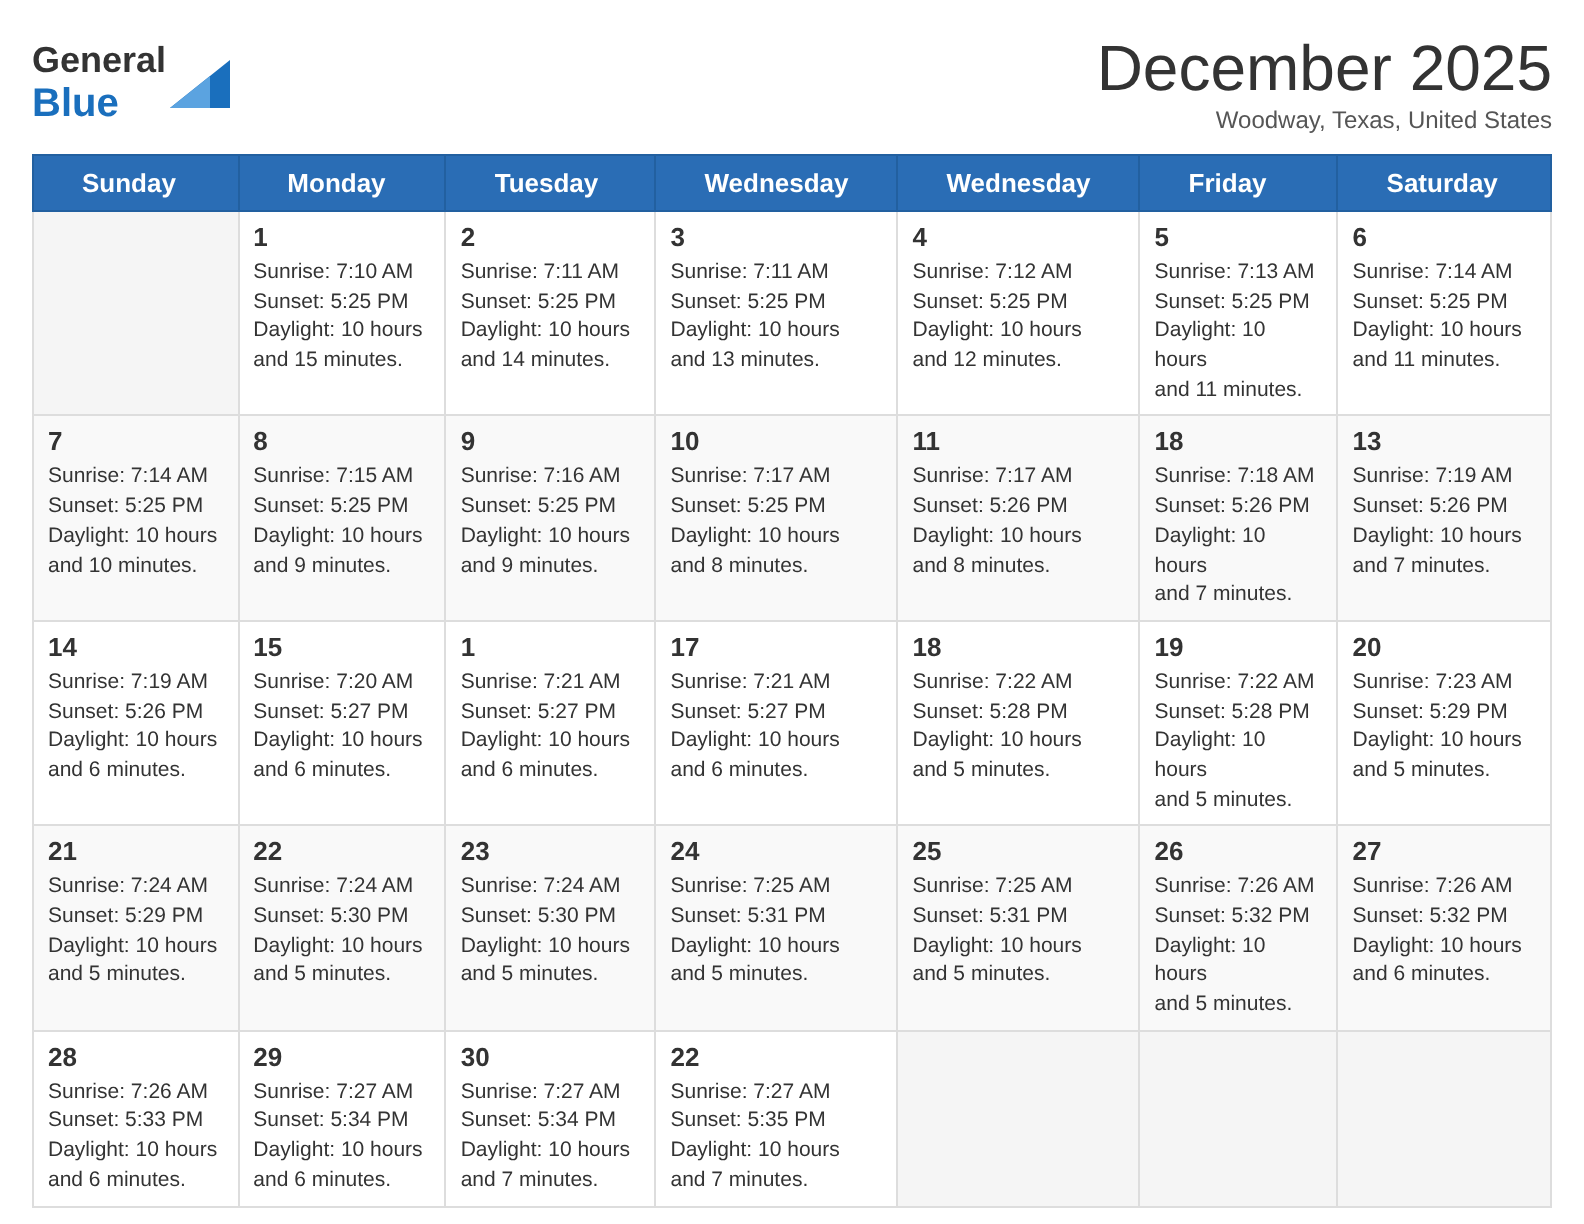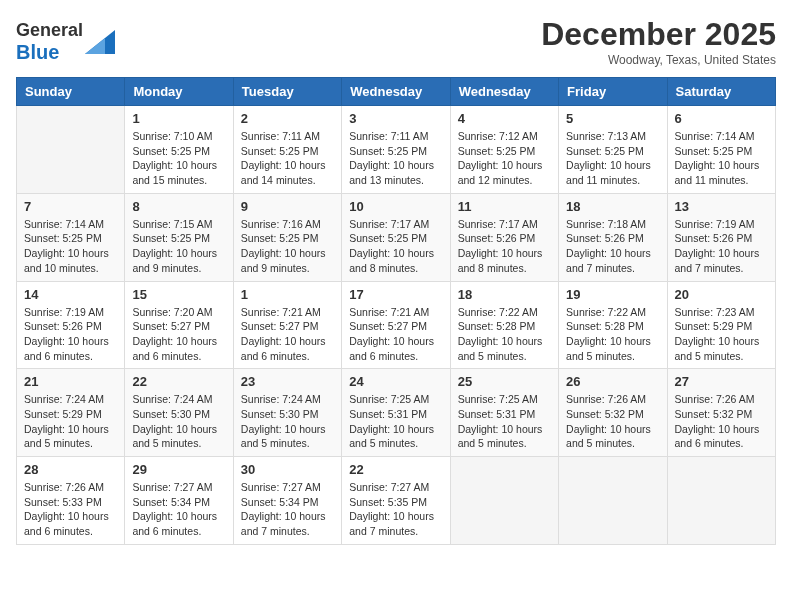--- a/index.html
+++ b/index.html
@@ -33,37 +33,37 @@
     .logo-icon {
       width: 30px;
       height: 24px;
       margin-left: 2px;
     }
     .title-block {
       text-align: right;
     }
     .month-title {
       font-size: 32px;
-      font-weight: bold;
+      font-weight: normal;
       color: #333;
     }
     .location-title {
       font-size: 12px;
       color: #555;
     }
     .calendar {
       width: 100%;
       border-collapse: collapse;
       border: 1px solid #ccc;
     }
     .calendar th {
       background-color: #2a6db5;
       color: white;
       text-align: left;
-      padding: 6px 8px;
+      padding: 6px 24px;
       font-size: 13px;
       border: 1px solid #2260a0;
     }
     .calendar td {
       vertical-align: top;
       padding: 5px 7px;
       border: 1px solid #ddd;
       width: calc(100% / 7);
       background: #fff;
       min-height: 80px;

